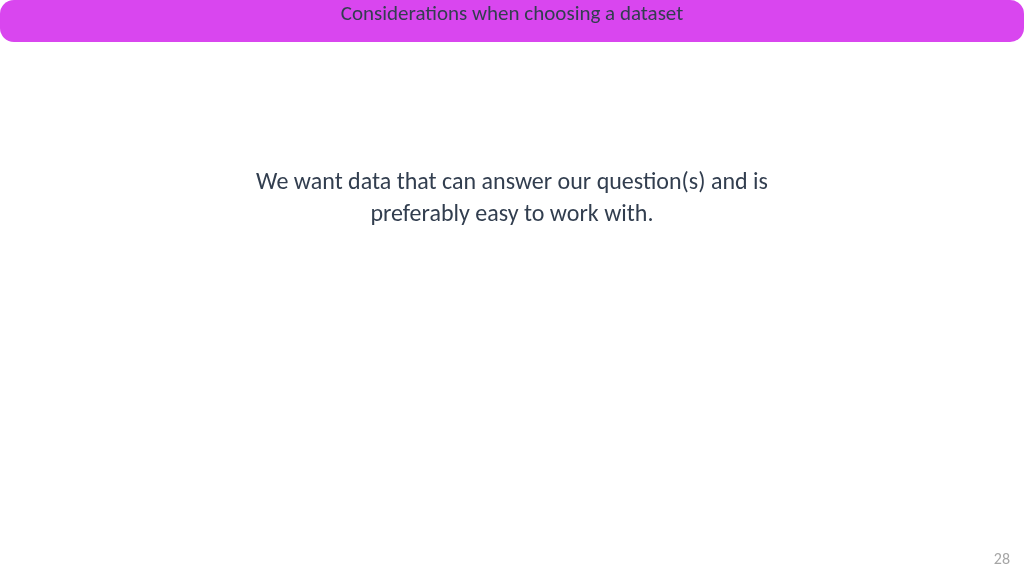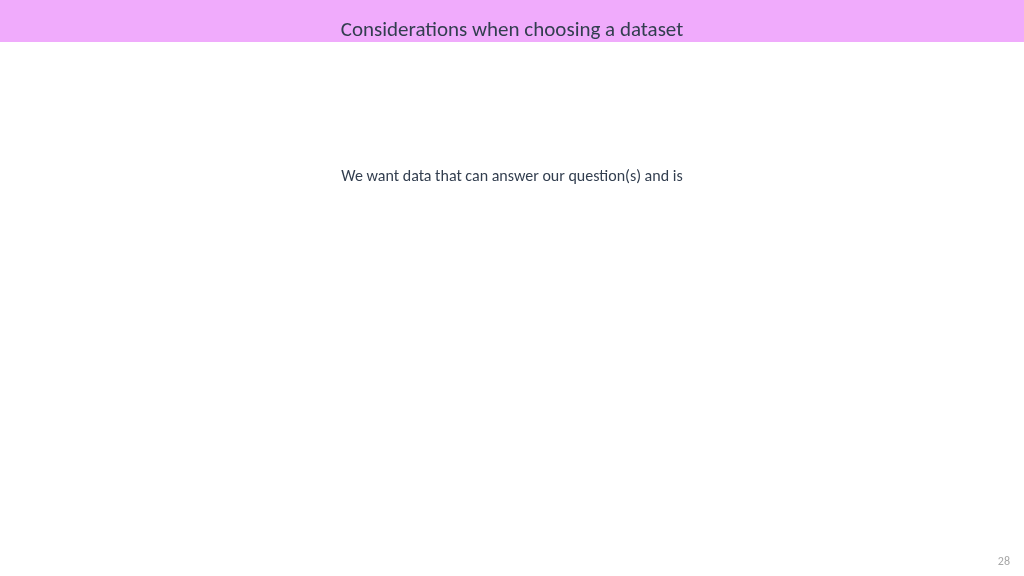--- a/index.html
+++ b/index.html
@@ -11,60 +11,62 @@
       width: 1024px;
       height: 576px;
       font-family: Calibri, 'Segoe UI', Arial, sans-serif;
       background: #ffffff;
       position: relative;
       overflow: hidden;
     }
     .header-bar {
       width: 100%;
       height: 42px;
-      background: #f0abfc;
+      background: #d946ef;
       display: flex;
-      align-items: flex-end;
+      align-items: flex-start;
       justify-content: center;
+      border-radius: 14px;
     }
     .header-title {
       font-size: 21px;
       color: #323e4f;
       font-weight: 400;
     }
     .content-area {
       position: absolute;
       top: 165px;
       left: 0;
       width: 100%;
       text-align: center;
     }
     .body-text {
-      font-size: 16px;
+      font-size: 24px;
       color: #323e4f;
       line-height: 1.35;
       font-weight: 400;
     }
     .para1 {
       margin-bottom: 38px;
     }
     .page-number {
       position: absolute;
       bottom: 8px;
       right: 14px;
-      font-size: 12px;
+      font-size: 16px;
       color: #a6a6a6;
     }
   </style>
 </head>
 <body>
 
 <div class="header-bar">
   <div class="header-title">Considerations when choosing a dataset</div>
 </div>
 
 <div class="content-area">
   <div class="body-text para1">
     <span>We want data that can answer our question(s) and is</span><br>
+    <span>preferably easy to work with.</span>
   </div>
 </div>
 
 <div class="page-number">28</div>
 
 </body></html>

